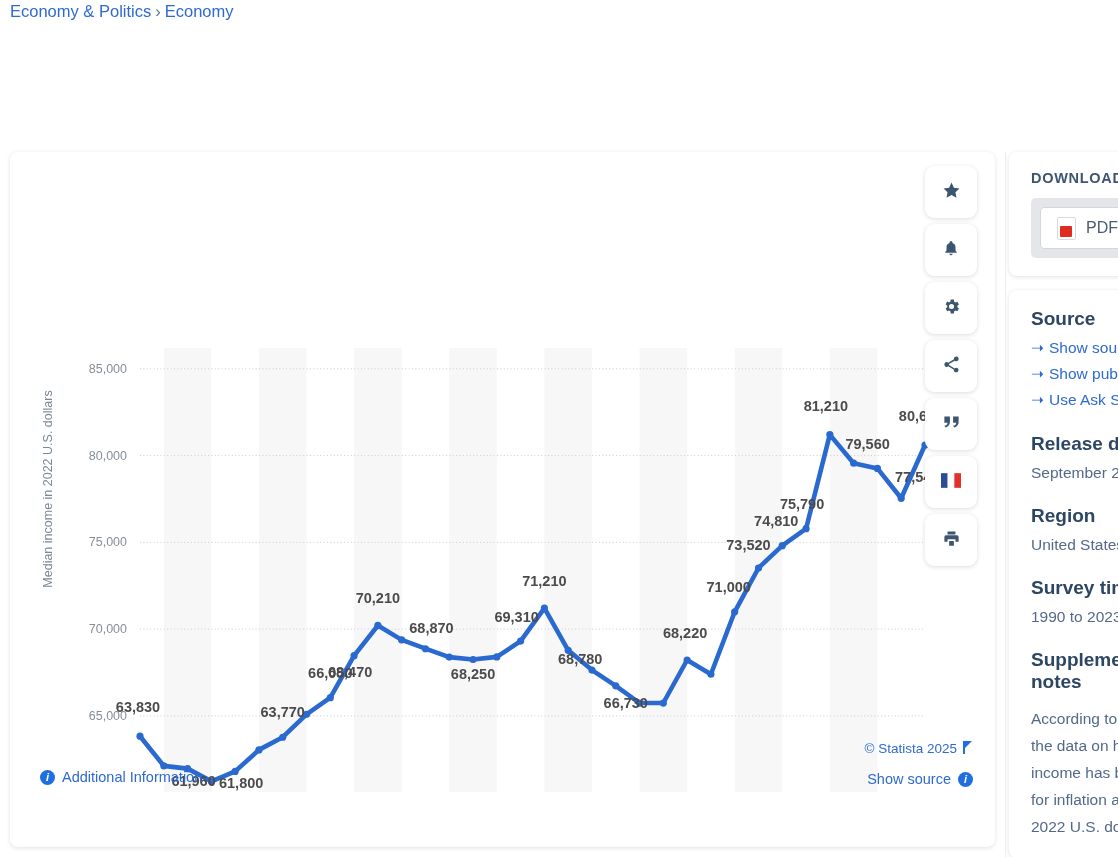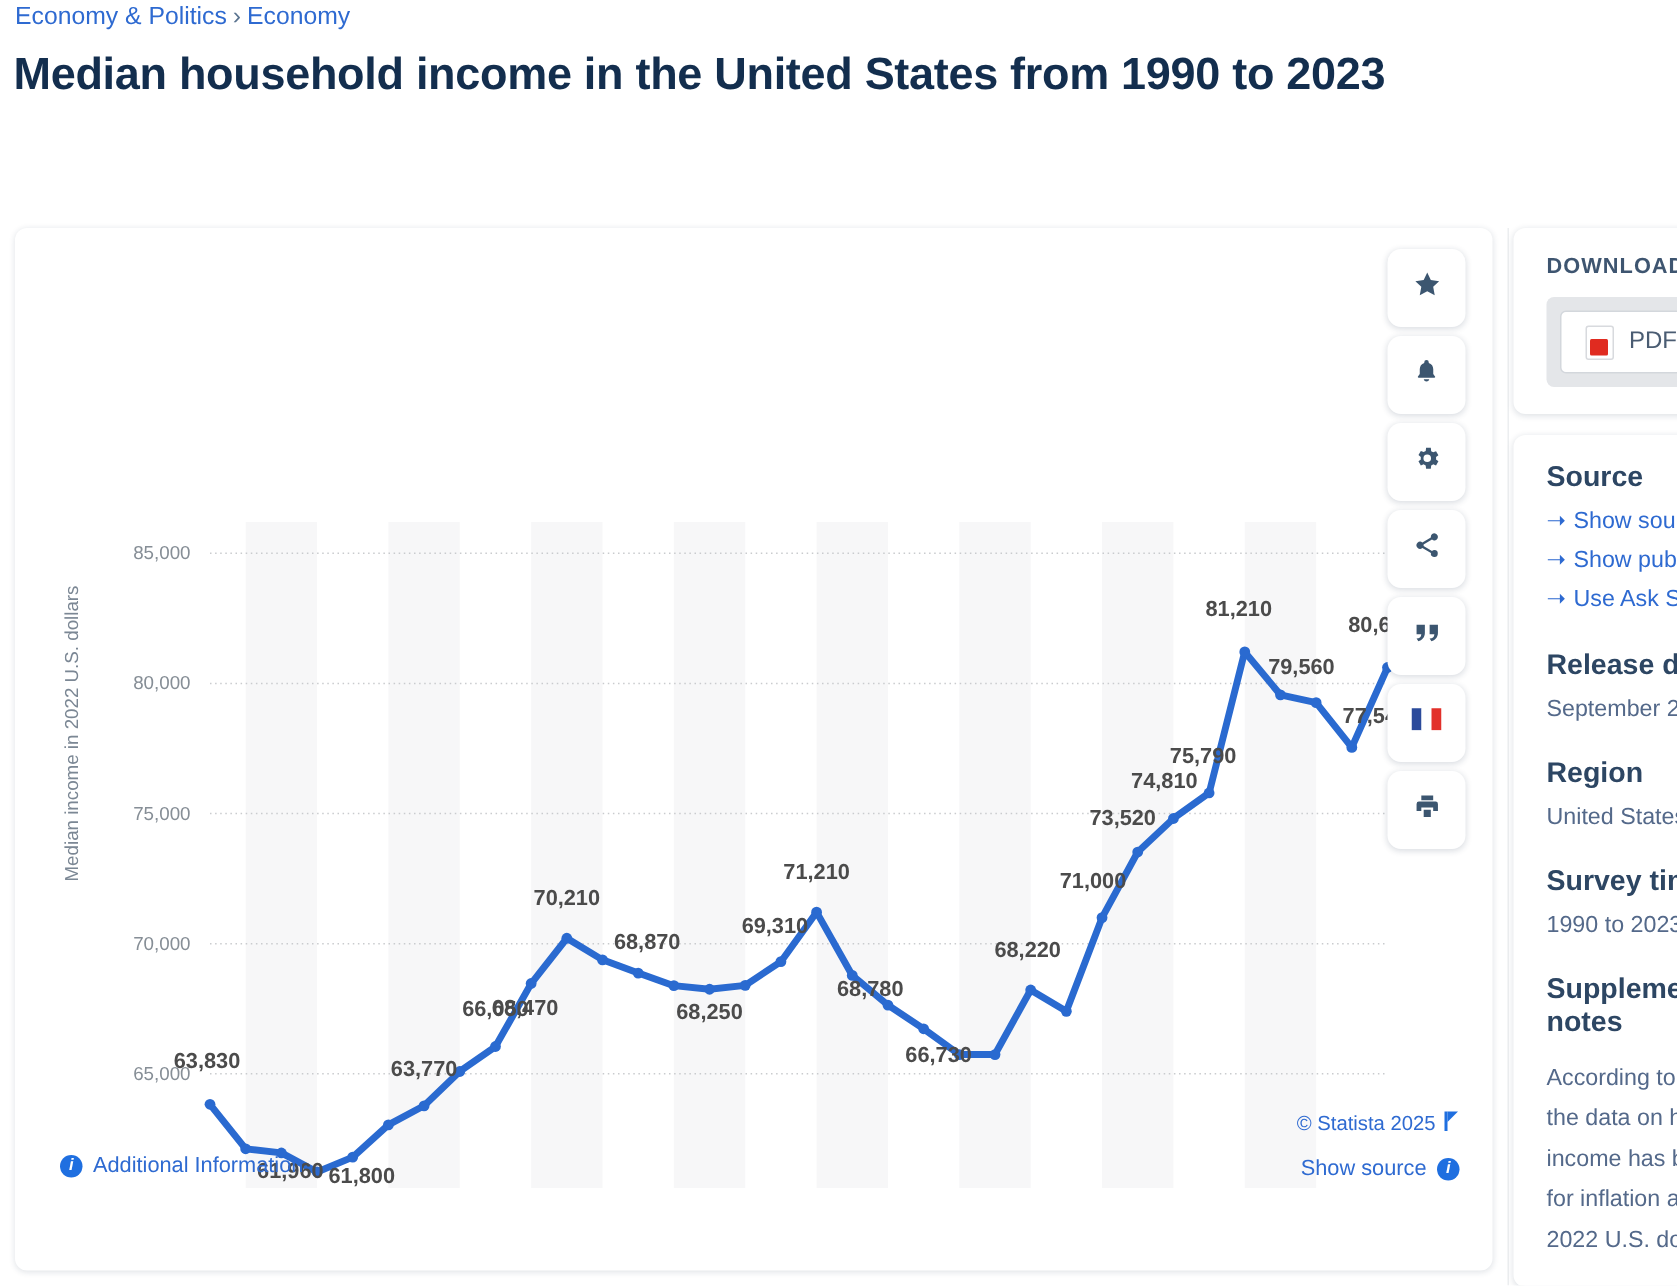--- a/index.html
+++ b/index.html
@@ -146,21 +146,20 @@
 </style>
 </head>
 <body>
 
 <div id="root">
 
   <div class="breadcrumb">
     <a href="#">Economy &amp; Politics</a><span class="sep">›</span><a href="#">Economy</a>
   </div>
 
-  <div class="page-title">Median household income in the United States from 1990 to 2023</div>
 
   <div class="chart-card">
     <div class="plot-wrap">
       <svg class="plot-svg" id="chart-svg" width="985" height="640">
           <rect x="153.78787878787878" y="196" width="47.57575757575759" height="472" fill="#f7f7f8"></rect>
           <rect x="248.93939393939394" y="196" width="47.575757575757564" height="472" fill="#f7f7f8"></rect>
           <rect x="344.09090909090907" y="196" width="47.575757575757564" height="472" fill="#f7f7f8"></rect>
           <rect x="439.24242424242425" y="196" width="47.575757575757564" height="472" fill="#f7f7f8"></rect>
           <rect x="534.3939393939394" y="196" width="47.57575757575762" height="472" fill="#f7f7f8"></rect>
           <rect x="629.5454545454545" y="196" width="47.57575757575762" height="472" fill="#f7f7f8"></rect>

